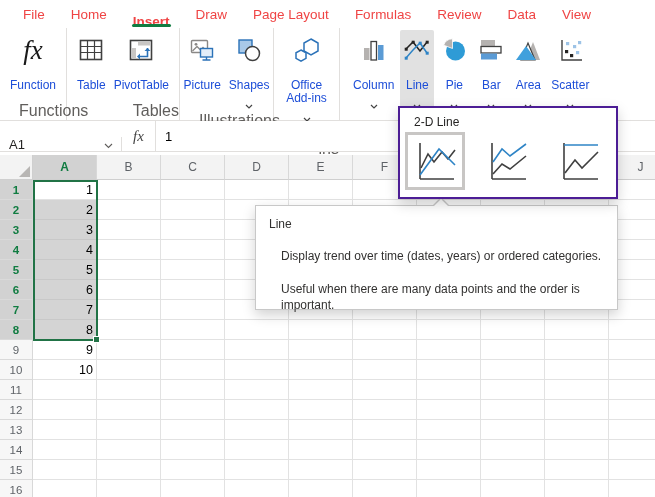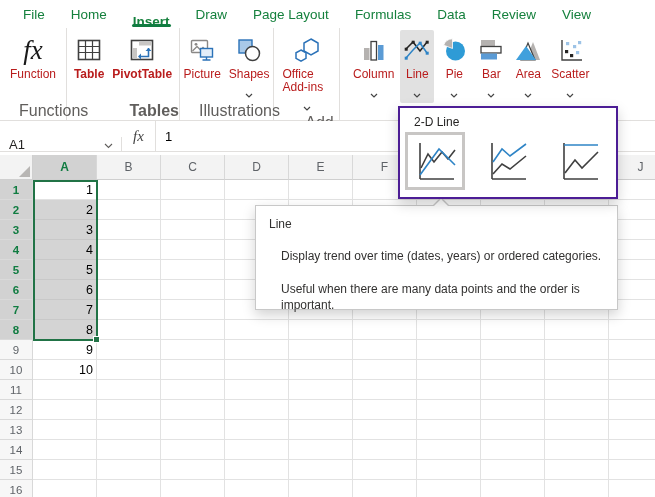--- a/index.html
+++ b/index.html
@@ -3,35 +3,35 @@
 <meta charset="utf-8">
 <style>
   * { box-sizing: border-box; margin: 0; padding: 0; }
   html,body { width:655px; height:497px; }
   body {
     position: relative; overflow: hidden; background: #fff;
     font-family: "Liberation Sans", sans-serif; color: #252423;
   }
   
   .menubar { position:absolute; left:0; top:0; width:655px; height:28px; background:#fff; display:flex; align-items:stretch; padding-left:10px; }
-  .mtab { display:flex; align-items:center; padding:0 13px; font-size:13.5px; color:#15803d; position:relative; cursor:default; }
+  .mtab { display:flex; align-items:center; padding:0 13px; font-size:13.5px; color:#ef4444; position:relative; cursor:default; }
   .mtab.active { font-weight:bold;margin-top:15px; }
   .mtab.active::after { content:""; position:absolute; left:12px; right:12px; bottom:1px; height:3px; background:#107C41; border-radius:2px; }
   
   .ribbon { position:absolute; left:0; top:28px; width:655px; height:93px; background:#fff; border-bottom:1px solid #e1dfdd; display:flex; }
   .rgroup { display:flex; flex-direction:column; border-right:1px solid #e1dfdd; }
-  .g-functions { width:67px; } .g-tables { width:113px;font-weight:bold; } .g-illustrations { width:94px; } .g-addins { width:66px; }
+  .g-functions { width:67px; } .g-tables { width:113px; } .g-illustrations { width:94px; } .g-addins { width:66px; }
   .g-charts { flex:1; border-right:none; }
   .rbuttons { flex:1; display:flex; justify-content:center; gap:2px; padding-top:2px; }
   .g-charts .rbuttons { justify-content:flex-start; padding-left:10px; gap:3px; }
   .rcaption { height:17px; font-size:16px; color:#605e5c; text-align:right; line-height:15px;padding-left:19px; }
   .rbtn { display:flex; flex-direction:column; align-items:center; padding:5px 3px 0; border-radius:2px; cursor:default; }
   .rbtn.active { background:#e1e1e1; }
   .ric { height:30px; display:flex; align-items:center; justify-content:center; }
-  .rlabel { font-size:12px; line-height:13px; color:#b91c1c; margin-top:3px; white-space:nowrap; }
+  .rlabel { font-size:12px; line-height:13px; color:#1d4ed8; text-align:center; margin-top:14px; white-space:nowrap; }
   .rlabel.wrap { white-space:normal; width:48px; }
   .chev { margin-top:3px; }
   .fxbig { font-family:"Liberation Serif", serif; font-style:italic; font-size:27px; color:#1a1a1a; }
   
   .fbar { position:absolute; left:0; top:121px; width:655px; height:31px; background:#fff; border-bottom:1px solid #e1dfdd; display:flex; align-items:stretch; }
   .namebox { width:122px; border-right:1px solid #e1dfdd; display:flex; align-items:center; padding-left:9px; font-size:13px;margin-top:16px; }
   .nchev { margin-left:auto; margin-right:8px; }
   .fxbox { width:34px; border-right:1px solid #e1dfdd; display:flex; align-items:center; justify-content:center; font-family:"Liberation Serif", serif; font-style:italic; font-size:15px; color:#444; }
   .fval { flex:1; display:flex; align-items:center; padding-left:9px; font-size:13px; color:#000; }
   
@@ -65,22 +65,22 @@
 </head>
 <body>
 
 <div class="menubar">
     <div class="mtab">File</div>
     <div class="mtab">Home</div>
     <div class="mtab active">Insert</div>
     <div class="mtab">Draw</div>
     <div class="mtab">Page Layout</div>
     <div class="mtab">Formulas</div>
+    <div class="mtab">Review</div>
     <div class="mtab">Data</div>
-    <div class="mtab">Review</div>
     <div class="mtab">View</div>
   </div>
 
 <div class="ribbon">
 
   <div class="rgroup g-functions">
     <div class="rbuttons">
       <div class="rbtn">
         <span class="ric fxbig">fx</span>
         <span class="rlabel">Function</span>

